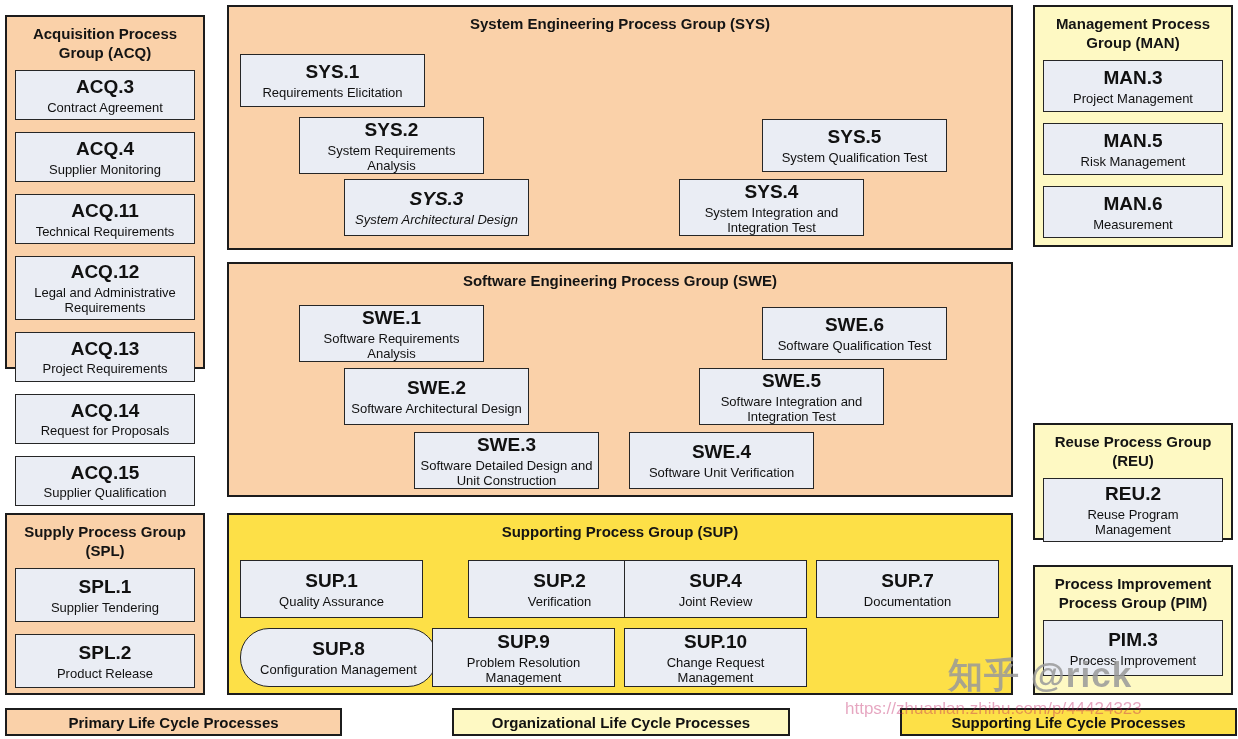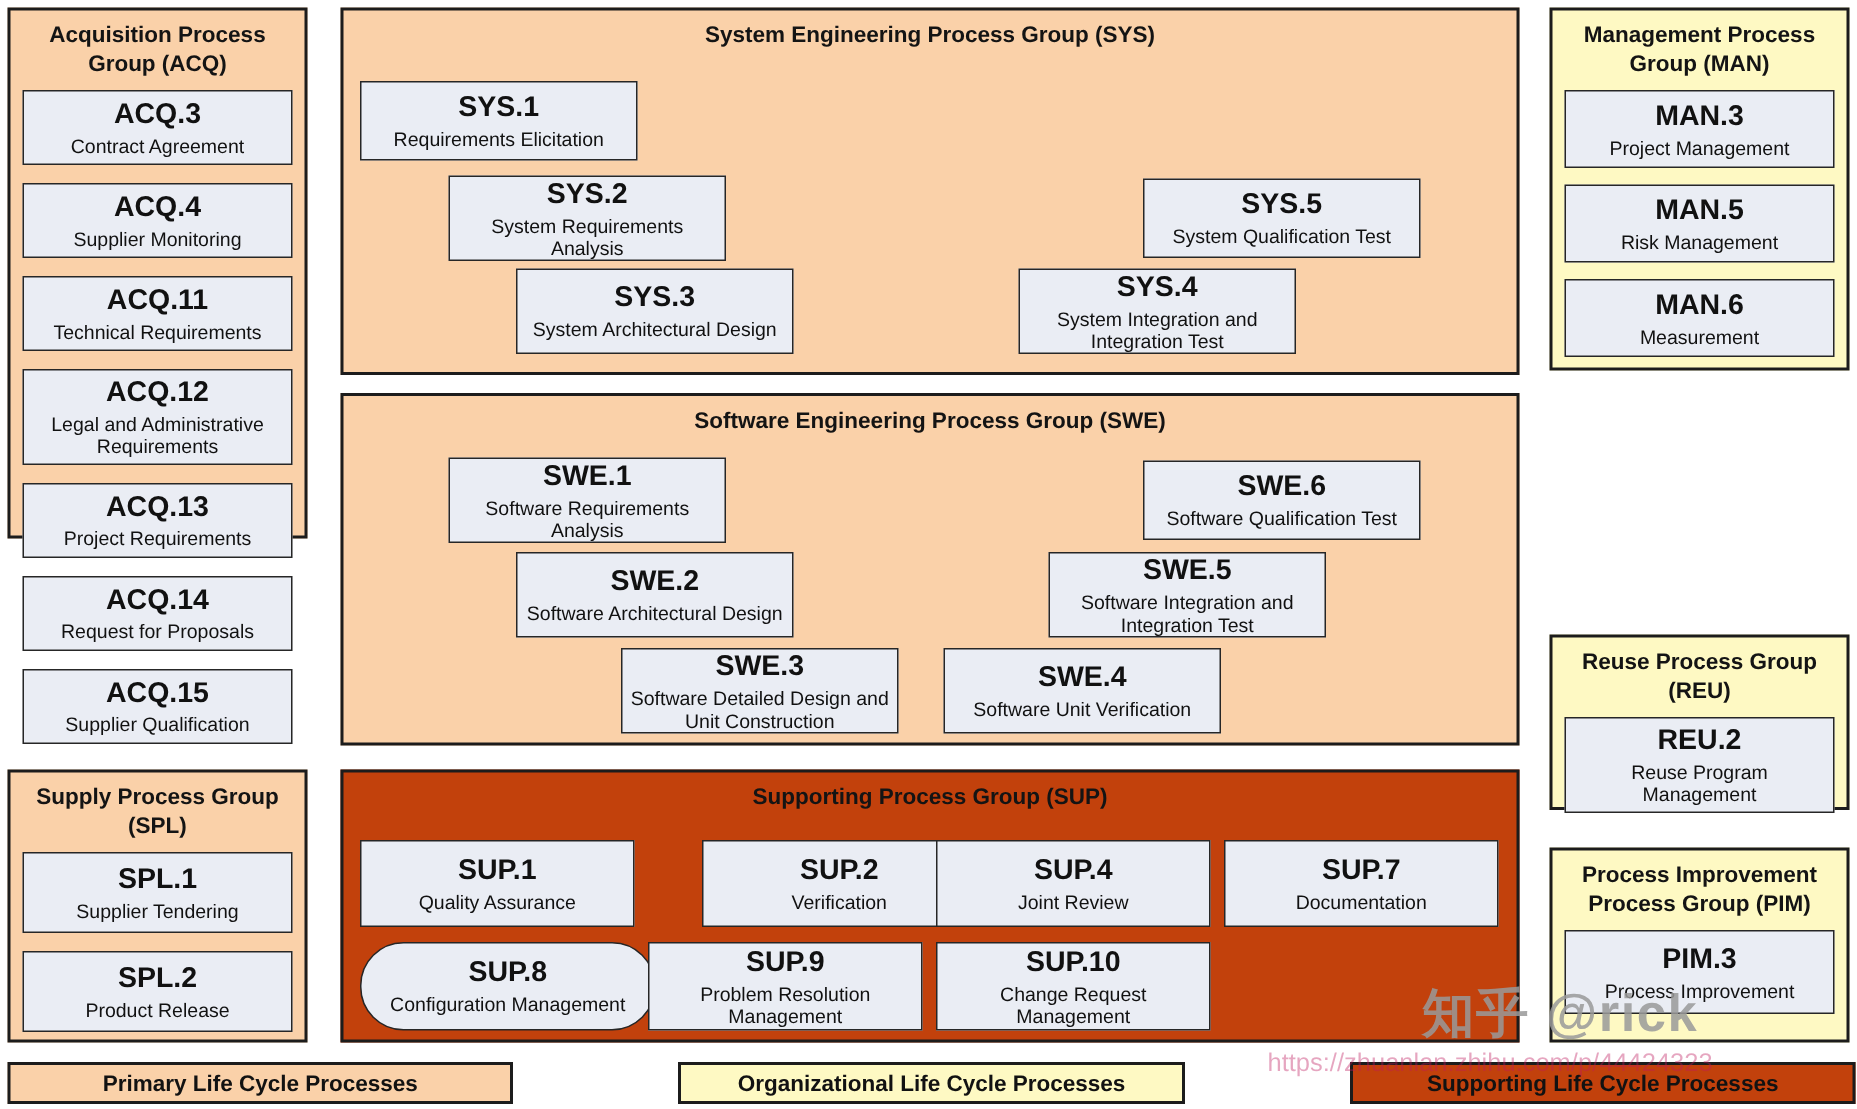--- a/index.html
+++ b/index.html
@@ -7,21 +7,21 @@
   body {
     font-family:"Liberation Sans", sans-serif;
     background:#ffffff;
     position:relative;
     overflow:hidden;
     color:#121212;
   }
   .group { position:absolute; border:2px solid #1c1c1c; }
   .orange { background:#FAD1A9; }
   .blue   { background:#fef9c3; }
-  .green  { background:#c2410c; }
+  .green  { background:#fde047; }
   .gtitle {
     font-weight:bold; font-size:15px; text-align:center;
     color:#141414; padding:7px 8px 3px; line-height:1.28;
   }
   .pbox {
     background:#EAEDF4; border:1.5px solid #262626;
     display:flex; flex-direction:column; justify-content:center;
     align-items:center; text-align:center; padding:3px 5px;
   }
   .abs { position:absolute; }
@@ -42,21 +42,21 @@
   }
   .watermark2 {
     position:absolute; left:845px; top:659px; width:393px;
     font-size:17px; color:#be185d; opacity:.38;
     white-space:nowrap; z-index:10;margin-top:40px;
   }
 </style>
 </head>
 <body>
 
-<div class="group orange" style="left:5px; top:5px; width:200px; height:354px;">
+<div class="group orange" style="left:5px; top:15px; width:200px; height:354px;">
   <div class="gtitle">Acquisition Process Group (ACQ)</div>
   <div class="stack">
     <div class="pbox">
       <div class="pcode">ACQ.3</div>
       <div class="pname">Contract Agreement</div>
     </div>
     <div class="pbox">
       <div class="pcode">ACQ.4</div>
       <div class="pname">Supplier Monitoring</div>
     </div>
@@ -100,21 +100,21 @@
 <div class="group orange" style="left:227px; top:5px; width:786px; height:245px;">
   <div class="gtitle">System Engineering Process Group (SYS)</div>
   <div class="pbox abs" style="left:11px; top:47px; width:185px; height:53px;">
     <div class="pcode">SYS.1</div>
     <div class="pname">Requirements Elicitation</div>
   </div>
   <div class="pbox abs" style="left:70px; top:110px; width:185px; height:57px;">
     <div class="pcode">SYS.2</div>
     <div class="pname">System Requirements Analysis</div>
   </div>
-  <div class="pbox abs" style="left:115px; top:172px; width:185px; height:57px;">
+  <div class="pbox abs" style="left:115px; top:172px; width:185px; height:57px;font-style:italic;">
     <div class="pcode">SYS.3</div>
     <div class="pname">System Architectural Design</div>
   </div>
   <div class="pbox abs" style="left:533px; top:112px; width:185px; height:53px;">
     <div class="pcode">SYS.5</div>
     <div class="pname">System Qualification Test</div>
   </div>
   <div class="pbox abs" style="left:450px; top:172px; width:185px; height:57px;">
     <div class="pcode">SYS.4</div>
     <div class="pname">System Integration and Integration Test</div>

